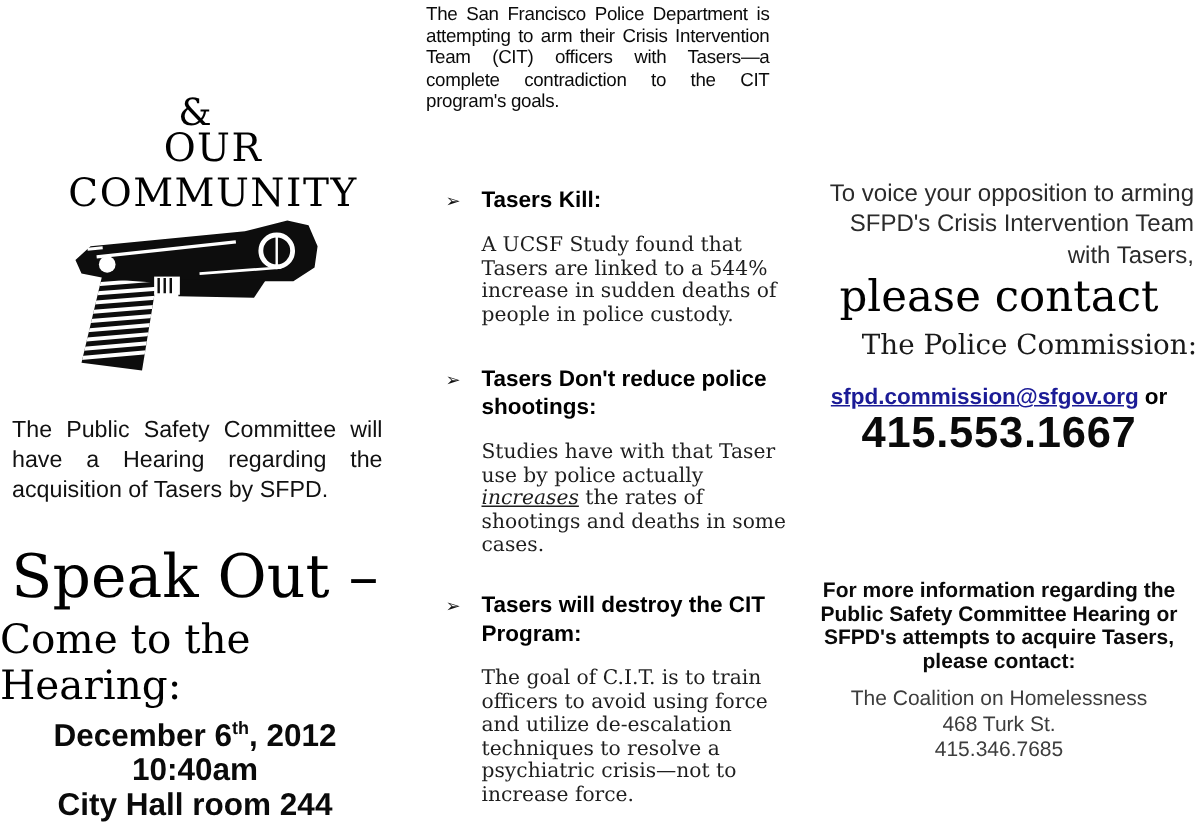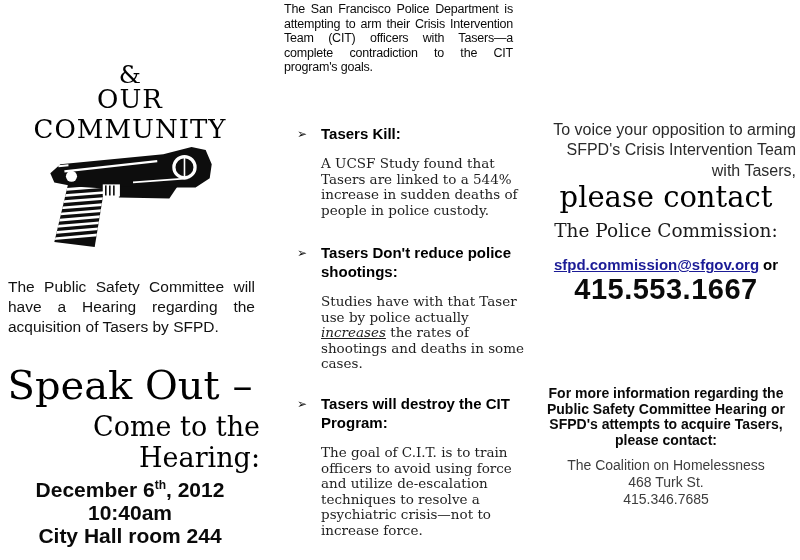--- a/index.html
+++ b/index.html
@@ -13,33 +13,33 @@
     left:0; top:6px; width:260px; text-align:center;
     font-family:"DejaVu Serif", serif; font-weight:bold;
     font-size:46px; letter-spacing:2px; line-height:1.1;
   }
   .flyer-amp {
     left:0; top:60px; width:260px; text-align:center;
     font-family:"DejaVu Serif", serif; font-size:25px;
   }
   .flyer-subtitle {
     left:0; top:84px; width:260px; text-align:center;
-    font-family:"DejaVu Serif", serif; font-size:26px; letter-spacing:1px;
+    font-family:"DejaVu Serif", serif; font-size:26px; letter-spacing:1px;padding-left:12px;
   }
   .taser-art { left:44px; top:140px; width:172px; height:113px; }
   .left-paragraph {
     left:8px; top:277px; width:247px;
     font-size:15.5px; line-height:1.28; text-align:justify; color:#111;
   }
   .speak-out {
     left:0; top:362px; width:260px; text-align:center;
     font-family:"DejaVu Serif", serif; font-size:40px;
   }
   .come-hearing {
-    left:0; top:411px; width:260px; text-align:right;
+    left:0; top:411px; width:260px; text-align:left;
     font-family:"DejaVu Serif", serif; font-size:27px;
   }
   .date-block {
     left:0; top:474px; width:260px; text-align:center;
     font-weight:bold; font-size:21px; line-height:23px; color:#0a0a0a;
   }
   .date-block sup { font-size:12px; }
 
   
   .mid-intro {
@@ -64,21 +64,21 @@
   
   .voice-text {
     left:538px; top:120px; width:258px; text-align:right;
     font-size:16px; line-height:1.28; color:#2b2b2b;
   }
   .please-contact {
     left:534px; top:180px; width:264px; text-align:center;
     font-family:"DejaVu Serif", serif; font-size:29px;
   }
   .police-commission {
-    left:534px; top:220px; width:264px; text-align:center;
+    left:534px; top:220px; width:264px; text-align:right;
     font-family:"DejaVu Serif", serif; font-size:18.5px; color:#1a1a1a;
   }
   .email-row {
     left:534px; top:256px; width:264px; text-align:center;
     font-weight:bold; font-size:15px;
   }
   .email-link { color:#1b1b96; text-decoration:underline; cursor:pointer; }
   .email-or { color:#000; margin-left:4px; }
   .phone-big {
     left:534px; top:273px; width:264px; text-align:center;

